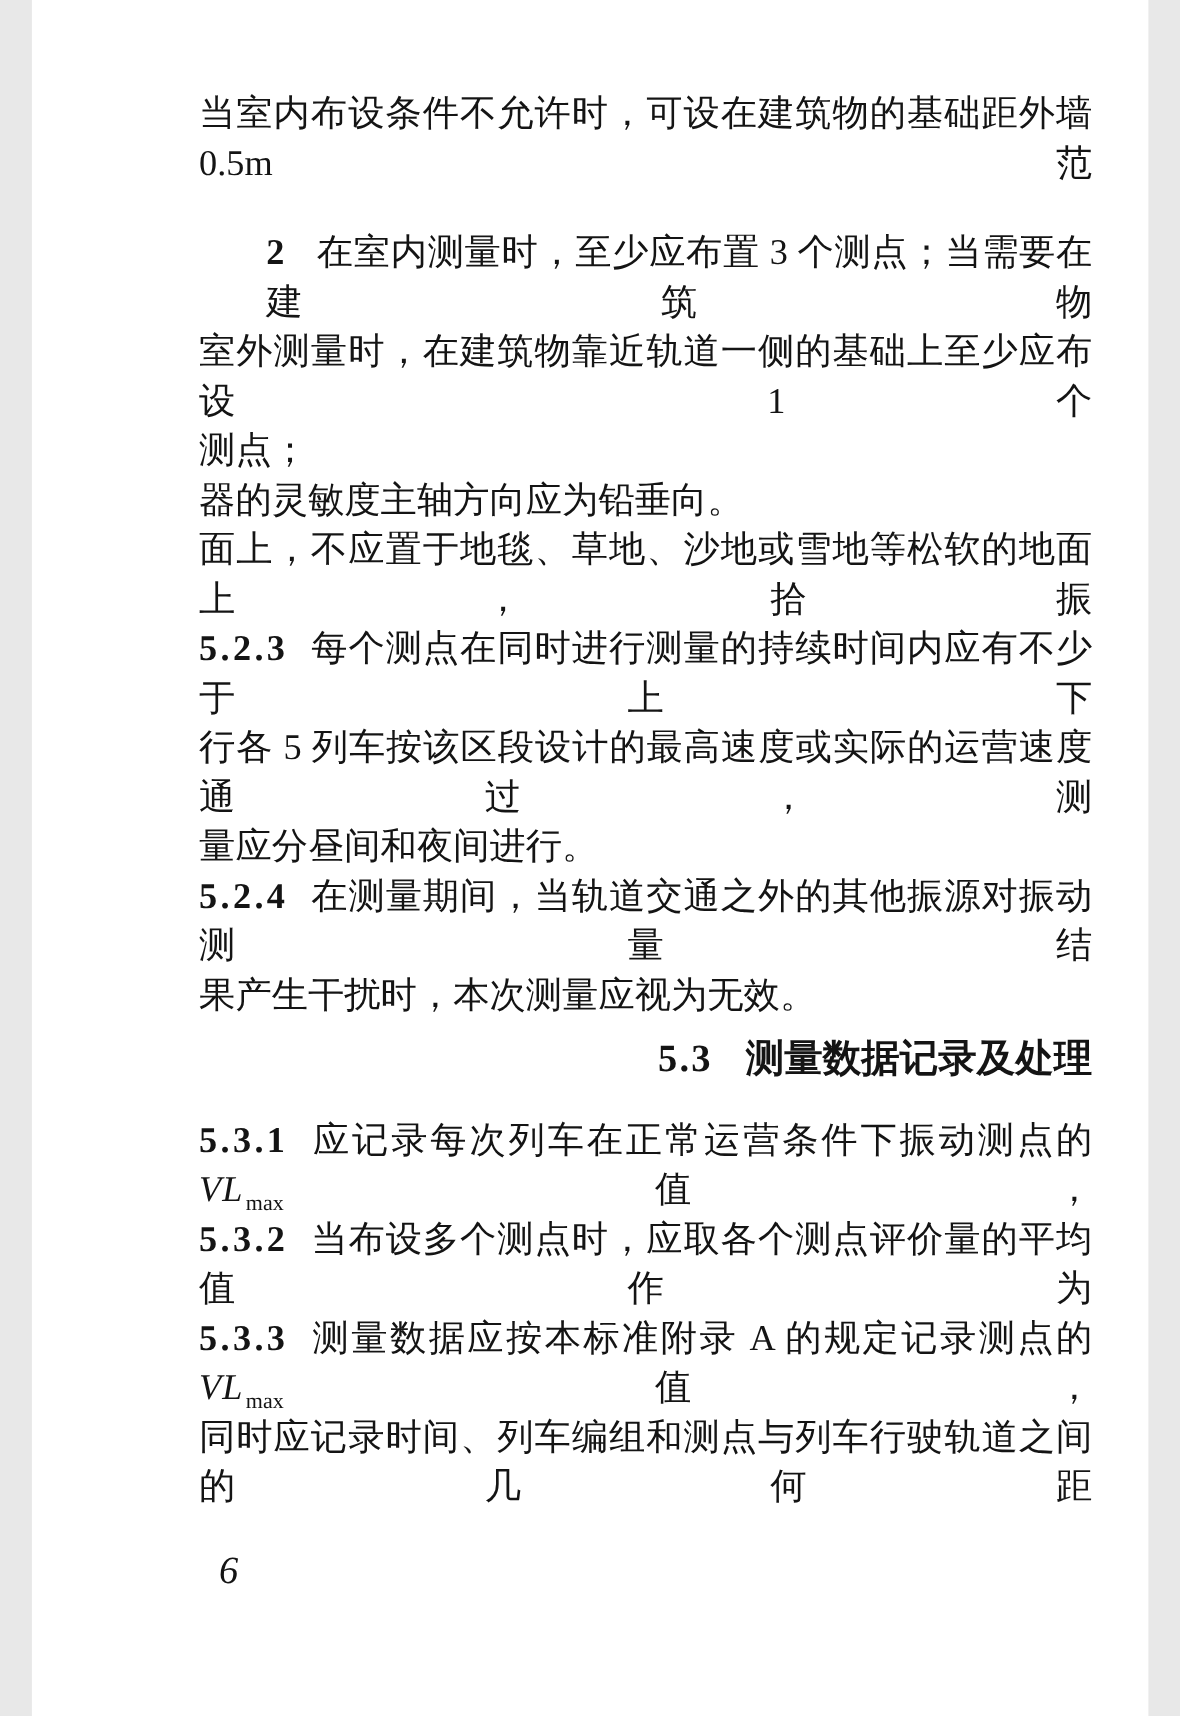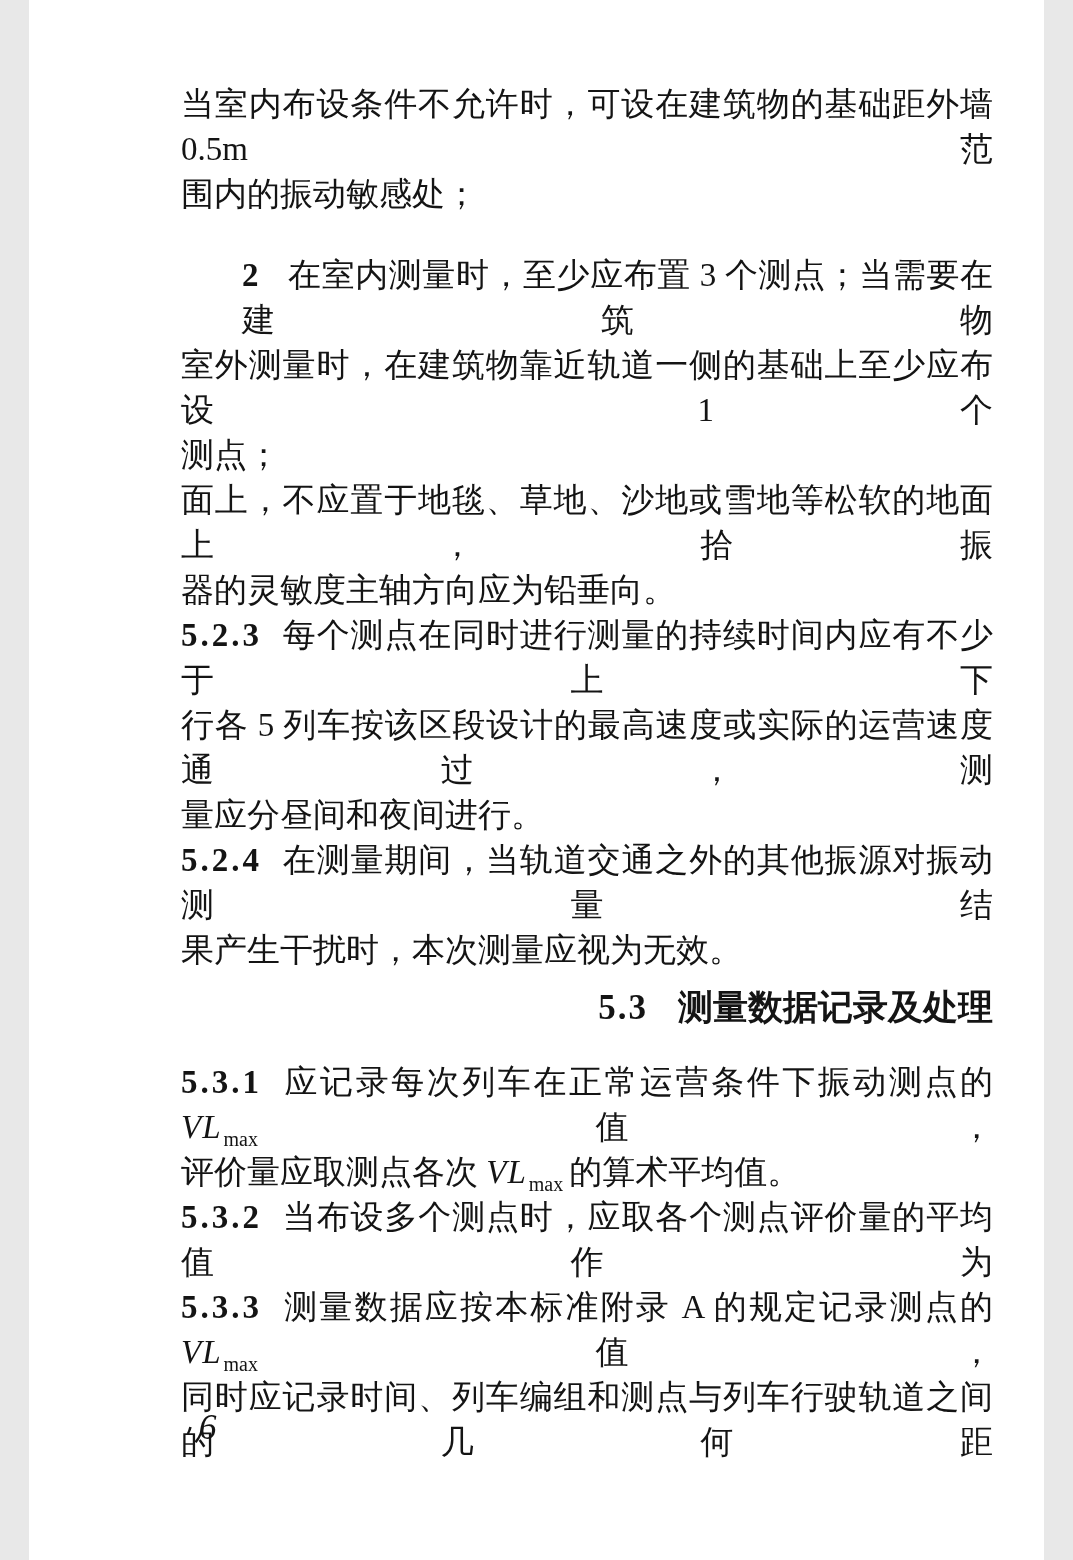--- a/index.html
+++ b/index.html
@@ -64,40 +64,38 @@
     color: #141414;
   }
 </style>
 </head>
 <body>
 
 <div class="page">
   <div class="text-block">
 
     <div class="line justify"><span>当室内布设条件不允许时，可设在建筑物的基础距外墙 0.5m 范</span></div>
-    <div class="line"><span>围内的振动敏感处；</span></div>
 
     <div class="line justify indent"><span class="num item">2</span><span>在室内测量时，至少应布置 3 个测点；当需要在建筑物</span></div>
     <div class="line justify"><span>室外测量时，在建筑物靠近轨道一侧的基础上至少应布设 1 个</span></div>
     <div class="line"><span>测点；</span></div>
 
+    <div class="line"><span>器的灵敏度主轴方向应为铅垂向。</span></div>
     <div class="line justify"><span>面上，不应置于地毯、草地、沙地或雪地等松软的地面上，拾振</span></div>
-    <div class="line"><span>器的灵敏度主轴方向应为铅垂向。</span></div>
 
     <div class="line justify"><span class="num">5.2.3</span><span>每个测点在同时进行测量的持续时间内应有不少于上下</span></div>
     <div class="line justify"><span>行各 5 列车按该区段设计的最高速度或实际的运营速度通过，测</span></div>
     <div class="line"><span>量应分昼间和夜间进行。</span></div>
 
     <div class="line justify"><span class="num">5.2.4</span><span>在测量期间，当轨道交通之外的其他振源对振动测量结</span></div>
     <div class="line"><span>果产生干扰时，本次测量应视为无效。</span></div>
 
     <div class="heading"><span class="hnum">5.3</span><span>测量数据记录及处理</span></div>
 
     <div class="line justify"><span class="num">5.3.1</span><span>应记录每次列车在正常运营条件下振动测点的 </span><span class="vl">VL</span><sub class="sub">max</sub><span>值，</span></div>
-    <div class="line"><span>评价量应取测点各次 </span><span class="vl">VL</span><sub class="sub">max</sub><span>的算术平均值。</span></div>
 
     <div class="line justify"><span class="num">5.3.2</span><span>当布设多个测点时，应取各个测点评价量的平均值作为</span></div>
 
     <div class="line justify"><span class="num">5.3.3</span><span>测量数据应按本标准附录 A 的规定记录测点的 </span><span class="vl">VL</span><sub class="sub">max</sub><span>值，</span></div>
     <div class="line justify"><span>同时应记录时间、列车编组和测点与列车行驶轨道之间的几何距</span></div>
 
   </div>
 
   <div class="page-number">6</div>
 </div>

